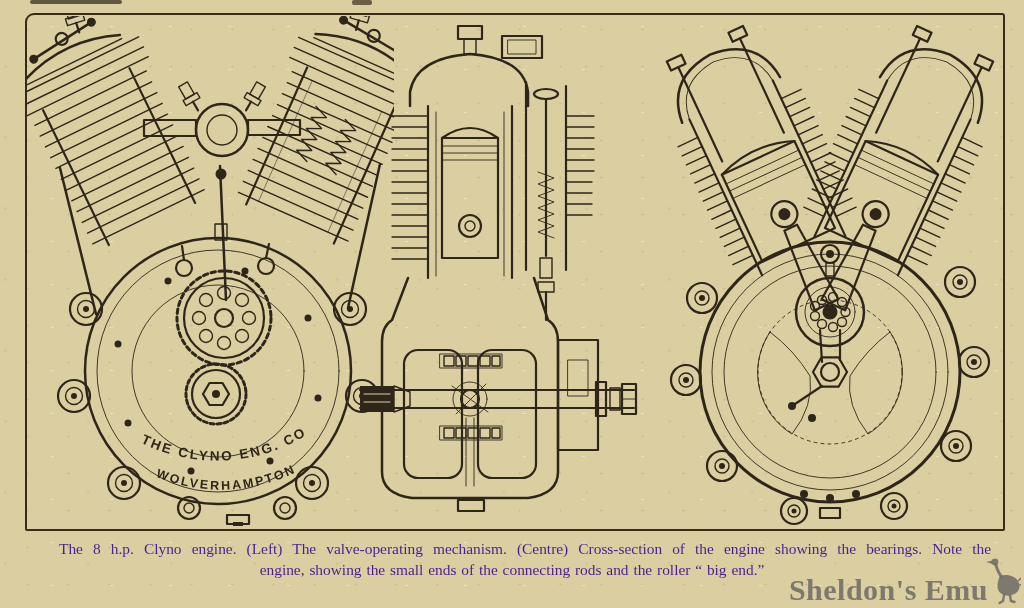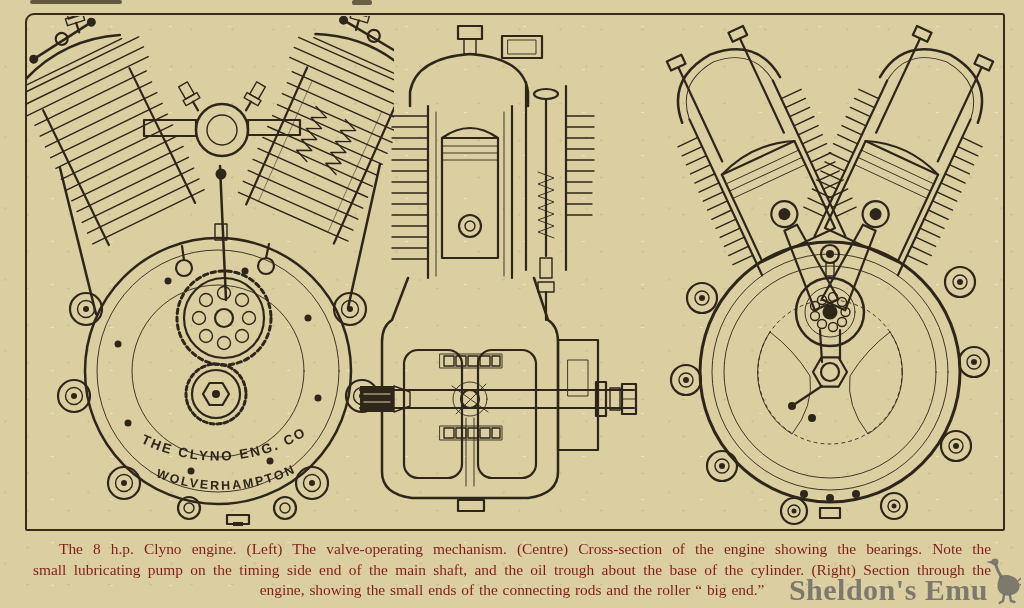--- a/index.html
+++ b/index.html
@@ -24,21 +24,21 @@
     fill:none;stroke:#2e2619;stroke-width:1.4;stroke-linecap:round;stroke-linejoin:round;
   }
   .fig .solid{fill:#2e2619;stroke:none;}
   .fig .w2{stroke-width:2.2;} .fig .w25{stroke-width:2.5;} .fig .w3{stroke-width:3;}
   .fig .thin{stroke-width:0.9;}
   .fig text{fill:#2e2619;stroke:none;font-family:"Liberation Sans",sans-serif;
     font-weight:bold;}
   .arc-label{font-size:13.5px;letter-spacing:2.2px;}
   .caption{
     position:absolute;left:33px;top:539px;width:958px;
-    font-size:15.4px;line-height:20.5px;color:#7f1d1d;word-spacing:1px;
+    font-size:15.4px;line-height:20.5px;color:#4c1d95;word-spacing:1px;
   }
   .caption .l1{padding-left:26px;text-align:justify;text-align-last:justify;}
   .caption .l2{text-align:justify;text-align-last:justify;}
   .caption .l3{text-align:center;}
   .watermark-text{
     position:absolute;right:36px;bottom:1px;
     font-size:30px;font-weight:bold;color:rgba(108,107,100,0.85);
     letter-spacing:0.5px;z-index:5;text-align:right;
   }
   .watermark-emu{position:absolute;right:3px;bottom:3px;z-index:5;}
@@ -542,21 +542,20 @@
 
   <g>
     <circle cx="186" cy="240" r="9" class="w2"></circle>
       <circle class="solid" cx="186" cy="240" r="4"></circle>
     <rect x="182" y="249" width="8" height="13"></rect>
   </g>
 </svg>
 
 <div class="caption">
   <div class="l1">The 8 h.p. Clyno engine.  (Left) The valve-operating mechanism.  (Centre) Cross-section of the engine showing the bearings.  Note the</div>
-  <div class="l2">small lubricating pump on the timing side end of the main shaft, and the oil trough about the base of the cylinder.  (Right) Section through the</div>
   <div class="l3">engine, showing the small ends of the connecting rods and the roller “ big end.”</div>
 </div>
 
 <div class="watermark-text">Sheldon's Emu</div>
 <svg class="watermark-emu" width="36" height="48" viewBox="0 0 36 48">
   <circle cx="10" cy="5" r="3.4"></circle>
   <polygon points="7.5,3.5 1,5 7.5,7"></polygon>
   <path class="stroke" d="M 11 8 C 12 13, 14 16, 16.5 20" style="stroke-width:3;fill:none;stroke-linecap:round;"></path>
   <path d="M 15 19 C 25 16, 33.5 21, 34.5 28 C 35.5 35, 28 39.5, 21 38.5 C 14 37.5, 11 31, 13 25 C 13.6 22.4, 14 20.6, 15 19 Z"></path>
   <path class="stroke" d="M 33 24 L 36 21 M 34.5 28 L 38 27" style="stroke-width:1.6;fill:none;"></path>

